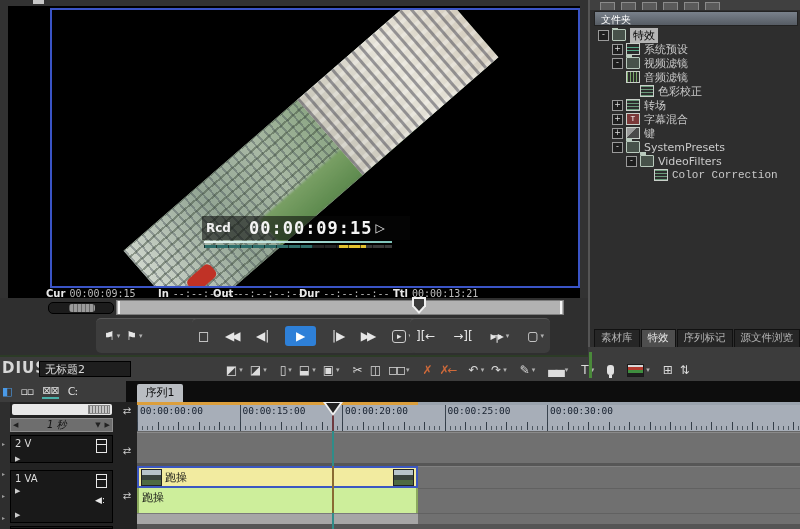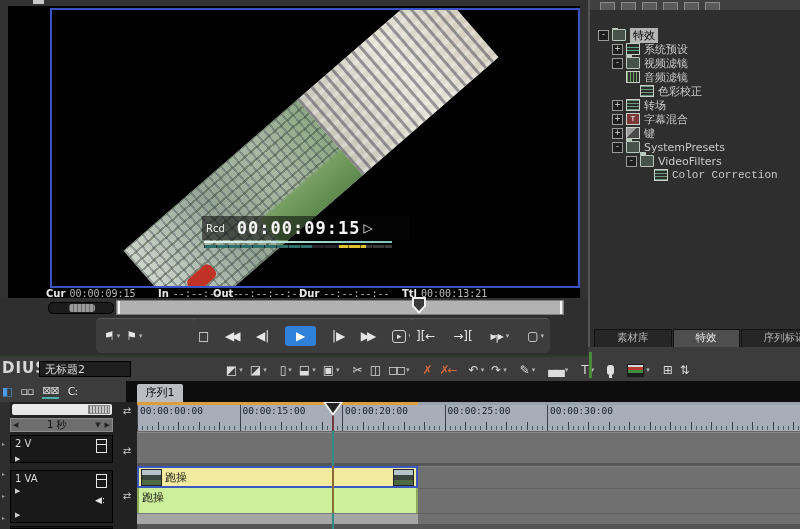--- a/index.html
+++ b/index.html
@@ -23,21 +23,21 @@
       background:linear-gradient(#7aa065,#5d8a4e);filter:blur(1px);}
   #pv-strip .crowd{position:absolute;right:0;top:0;width:44%;height:100%;
       background:
         repeating-linear-gradient(90deg,rgba(50,50,65,.45) 0 3px,transparent 3px 9px),
         repeating-linear-gradient(0deg,rgba(255,255,255,.25) 0 4px,transparent 4px 11px),
         linear-gradient(90deg,#c9c6ba,#e6e3d8 55%,#d5cec0);}
   #pv-red1{left:26px;top:64px;width:30px;height:16px;background:#c03226;border-radius:5px;}
 
   #rcd{left:150px;top:206px;width:200px;height:24px;background:rgba(8,8,8,.55);
        display:flex;align-items:center;padding:0 4px;}
-  #rcd .rcd-l{font-size:10px;font-weight:normal;color:#f0f0f0;margin-right:12px;}
+  #rcd .rcd-l{font-size:12px;font-weight:bold;color:#f0f0f0;margin-right:18px;}
   #rcd .rcd-t{font-size:17px;font-weight:bold;color:#f4f4f4;letter-spacing:1px;}
   #rcd .rcd-p{font-size:12px;color:#f0f0f0;margin-left:3px;}
   #rcd-bar1{left:152px;top:231px;width:188px;height:2px;
        background:linear-gradient(90deg,#e8f4f2,#9fd4cc 60%,#7ec4ba);}
   #rcd-bar2{left:152px;top:235px;width:188px;height:3px;
        background:linear-gradient(90deg,#2f6e6a 0 58%,#262626 58% 72%,#e3c22f 72% 86%,#3a3a3a 86%);}
   #rcd-bar2::after{content:"";position:absolute;inset:0;
        background:repeating-linear-gradient(90deg,rgba(0,0,0,.55) 0 1px,transparent 1px 12px);}
 
   #pv-status{left:8px;top:288px;width:572px;height:11px;background:#000;font-size:10px;}
@@ -95,21 +95,21 @@
   .tico-sys{background:linear-gradient(#2a2a2a 0 3px,#5a8 3px 4px,#2a2a2a 4px 6px,#5a8 6px 7px,#2a2a2a 7px);}
   .tico-grid{background:repeating-linear-gradient(0deg,#6a9a7a 0 1px,#2c2c2c 1px 3px);}
   .tico-audio{background:repeating-linear-gradient(90deg,#7aa86a 0 1px,#2c2c2c 1px 3px);}
   .tico-wave{background:linear-gradient(90deg,#2c2c2c 0 2px,#8ac26a 2px 4px,#2c2c2c 4px 6px,#8ac26a 6px 8px,#2c2c2c 8px);}
   .tico-title{background:#7a3838;}
   .tico-key{background:linear-gradient(135deg,#9a9a9a 45%,#4a4a4a 45%);}
   .tlabel{font-size:11px;color:#c9c9c9;}
   .titem.sel .tlabel{background:#b5b5b5;color:#000;padding:0 3px;}
   #rp-tabs{left:4px;top:332px;width:208px;height:15px;display:flex;align-items:flex-end;}
   .tab{font-size:10.5px;color:#b5b5b5;background:#262626;border:1px solid #111;border-bottom:none;
-       padding:1px 22px 2px;margin-right:1px;white-space:nowrap;}
+       padding:1px 6px 2px;margin-right:1px;white-space:nowrap;}
   .tab.active{background:#4e4e4e;color:#e8e8e8;}
 
   
   #tlwin{left:0;top:347px;width:800px;height:182px;background:#3c3c3c;z-index:3;}
   #tl-title{left:2px;top:12px;font-size:15px;font-weight:bold;color:#d8d8d8;letter-spacing:1px;}
   #tl-doc{left:39px;top:14px;width:92px;height:16px;background:#1e1e1e;border:1px solid #000;
       font-size:11px;color:#ddd;line-height:16px;padding-left:5px;box-sizing:border-box;}
   #tl-icons{left:226px;top:13px;width:574px;height:20px;display:flex;align-items:center;overflow:hidden;}
   .ticon{display:inline-flex;align-items:center;margin-right:7px;color:#dcdcdc;font-size:12px;}
   .ticon b{font-weight:normal;}
@@ -133,21 +133,21 @@
   #edgestrip{left:0;top:0;width:10px;height:127px;background:#2e2e2e;border-right:1px solid #000;
       font-size:6px;color:#9a9a9a;}
   #edgestrip i{position:absolute;left:2px;font-style:normal;}
   #hdrcol{left:10px;top:0;width:127px;height:127px;background:#222;}
   #hscroll{left:2px;top:2px;width:100px;height:11px;background:#e8e8e8;border-radius:2px;}
   #hscroll .hd{position:absolute;right:2px;top:1px;width:22px;height:9px;background:#c6c6c6;border:1px solid #888;
       background-image:repeating-linear-gradient(90deg,#777 0 1px,transparent 1px 3px);box-sizing:border-box;}
   .patch{position:absolute;left:108px;width:18px;text-align:center;font-size:10px;color:#ccc;}
   #zoomsel{left:0;top:16px;width:103px;height:14px;background:#6e6e6e;border:1px solid #8e8e8e;
       display:flex;align-items:center;font-size:10px;color:#111;box-sizing:border-box;}
-  #zoomsel .zl{margin:16px auto;}
+  #zoomsel .zl{margin:16px auto;font-style:italic;}
   #zoomsel .ar{font-size:7px;padding:0 2px;color:#222;}
   .trackhdr{position:absolute;left:0;width:103px;background:#191919;border:1px solid #000;box-sizing:border-box;}
   .trackhdr .tname{position:absolute;left:4px;top:2px;font-size:10px;color:#ddd;}
   .trackhdr .exp1{position:absolute;left:4px;font-size:7px;color:#ccc;}
   .ic-film{position:absolute;left:85px;top:3px;width:9px;height:12px;border:1px solid #e8e8e8;
       background:linear-gradient(transparent 0 4px,#e8e8e8 4px 5px,transparent 5px);}
   .ic-spk{position:absolute;left:84px;font-size:9px;color:#e8e8e8;}
 
   #content{left:137px;top:0;width:663px;height:127px;background:#6f6f6f;overflow:hidden;}
   #topstrip{left:0;top:0;width:663px;height:3px;background:#9aa3ad;}
@@ -216,21 +216,21 @@
 
     <div id="pv-status" class="abs">
       <div class="stat" style="left:38px">
         <b>Cur</b><span class="mono">00:00:09:15</span></div>
       <div class="stat" style="left:150px">
         <b>In</b><span class="mono">--:--:--:--</span></div>
       <div class="stat" style="left:205px">
         <b>Out</b><span class="mono">--:--:--:--</span></div>
       <div class="stat" style="left:291px">
         <b>Dur</b><span class="mono">--:--:--:--</span></div>
-      <div class="stat" style="left:394px">
+      <div class="stat" style="left:385px">
         <b>Ttl</b><span class="mono">00:00:13:21</span></div>
     </div>
 
     <div id="seekrow" class="abs">
       <div id="shuttle" class="abs">
           <div class="hd"></div>
         </div>
       <div id="seekbar" class="abs">
         <div class="tick" style="left:1px"></div>
         <div class="tick" style="right:1px"></div>
@@ -301,20 +301,21 @@
 
   <div id="rpanel" class="abs">
     <div id="rp-top" class="abs">
       <i></i>
       <i></i>
       <i></i>
       <i></i>
       <i></i>
       <i></i>
     </div>
+    <div id="rp-head" class="abs">文件夹</div>
     <div id="tree" class="abs">
 
     <div class="titem sel" style="padding-left: 4px;">
           <span class="texp">-</span>
           <span class="tico tico-folder">
             <i></i>
           </span>
           <span class="tlabel">特效</span>
         </div>
         <div class="titem" style="padding-left: 18px;">

